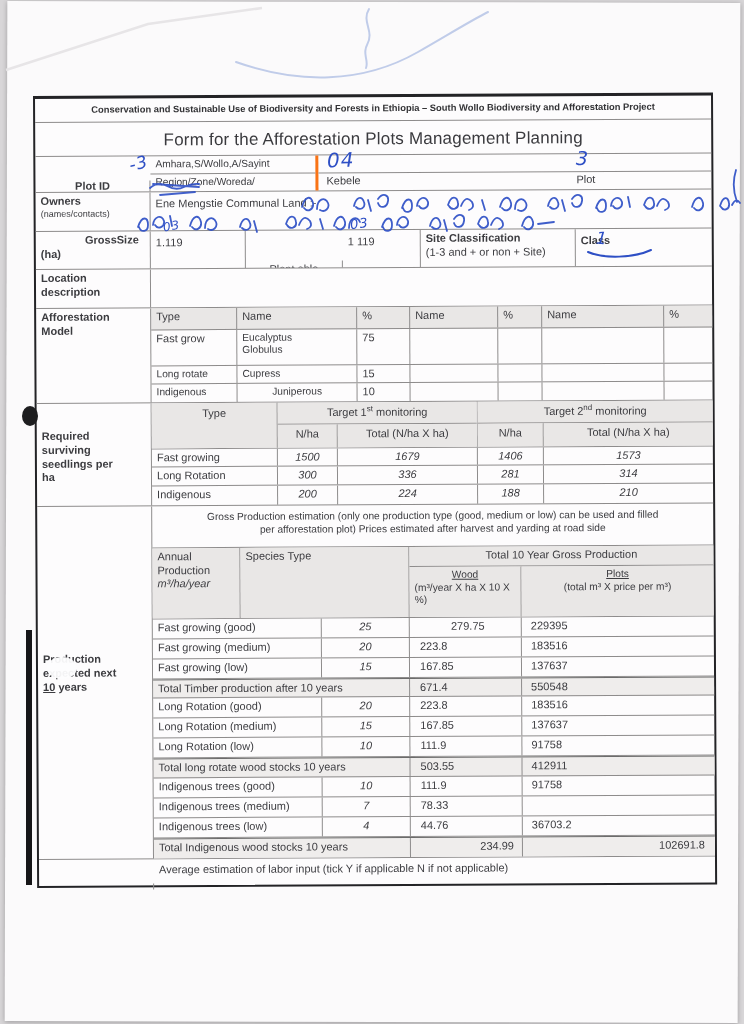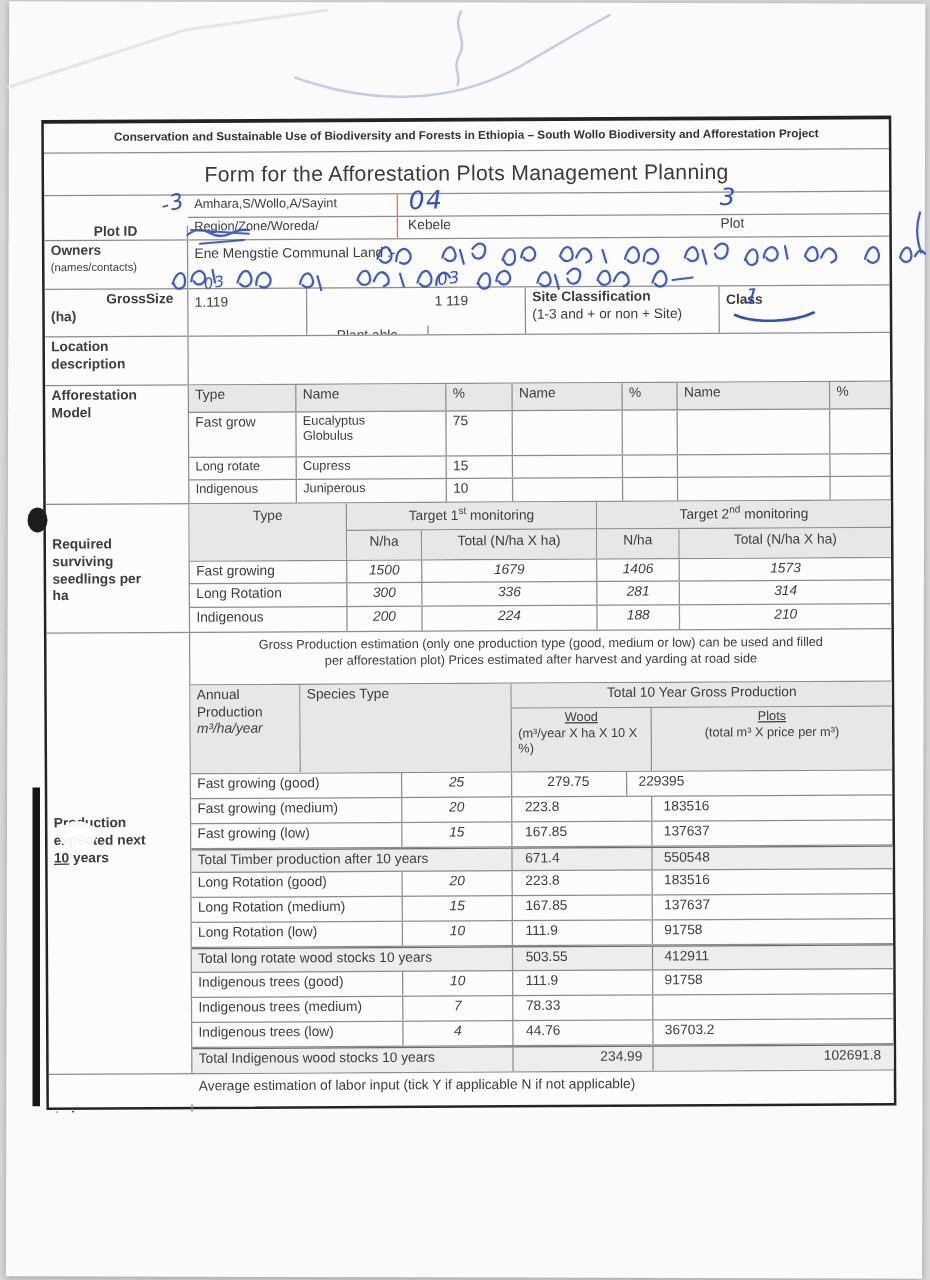--- a/index.html
+++ b/index.html
@@ -56,21 +56,21 @@
   <div class="row" style="height:24px;">
     <div class="cell nobr headerline" style="width:100%;">Conservation and Sustainable Use of Biodiversity and Forests in Ethiopia – South Wollo Biodiversity and Afforestation Project</div>
   </div>
 
   <div class="row" style="height:34px;">
     <div class="cell nobr title" style="width:100%;">Form for the Afforestation Plots Management Planning</div>
   </div>
 
   <div class="row" style="height:36px;">
     <div class="cell lab reg" style="display:flex;align-items:center;justify-content:center;">Plot ID</div>
-    <div style="width:168px;flex:none;display:flex;flex-direction:column;box-sizing:border-box;border-right:1px solid #f97316;">
+    <div style="width:168px;flex:none;display:flex;flex-direction:column;box-sizing:border-box;border-right:3px solid #f97316;">
       <div class="cell nobr t10" style="height:18px;border-bottom:1px solid #8e8c8c;">Amhara,S/Wollo,A/Sayint</div>
       <div class="cell nobr t10" style="height:17px;">Region/Zone/Woreda/</div>
     </div>
     <div style="flex:1;display:flex;flex-direction:column;">
       <div class="cell nobr" style="height:18px;border-bottom:1px solid #8e8c8c;"></div>
       <div class="cell nobr" style="height:17px;position:relative;">
         <span style="position:absolute;left:8px;top:1px;">Kebele</span>
         <span style="position:absolute;left:258px;top:1px;">Plot</span>
       </div>
     </div>
@@ -144,21 +144,21 @@
         <div class="cell t10" style="width:86px;">Long rotate</div>
         <div class="cell t10" style="width:120px;">Cupress</div>
         <div class="cell" style="width:53px;">15</div>
         <div class="cell" style="width:88px;"></div>
         <div class="cell" style="width:44px;"></div>
         <div class="cell" style="width:122px;"></div>
         <div class="cell nobr" style="flex:1;"></div>
       </div>
       <div class="srow" style="height:18px;">
         <div class="cell t10" style="width:86px;">Indigenous</div>
-        <div class="cell t10" style="width:120px;">Juniperous</div>
+        <div class="cell t10" style="width:120px;text-align:center;">Juniperous</div>
         <div class="cell" style="width:53px;">10</div>
         <div class="cell" style="width:88px;"></div>
         <div class="cell" style="width:44px;"></div>
         <div class="cell" style="width:122px;"></div>
         <div class="cell nobr" style="flex:1;"></div>
       </div>
     </div>
   </div>
 
   <div class="row" style="height:103px;">
@@ -243,21 +243,21 @@
               <div class="u">Plots</div>
               <div>(total m³ X price per m³)</div>
             </div>
           </div>
         </div>
       </div>
 
       <div class="srow" style="height:20px;">
         <div class="cell" style="width:169px;">Fast growing (good)</div>
         <div class="cell ctr hwv" style="width:88px;">25</div>
-        <div class="cell" style="width:92px;padding-left:28px;">279.75</div>
+        <div class="cell" style="width:112px;padding-left:10px;text-align:center;">279.75</div>
         <div class="cell nobr" style="flex:1;padding-left:9px;">229395</div>
       </div>
       <div class="srow" style="height:20px;">
         <div class="cell" style="width:169px;">Fast growing (medium)</div>
         <div class="cell ctr hwv" style="width:88px;">20</div>
         <div class="cell" style="width:112px;padding-left:10px;">223.8</div>
         <div class="cell nobr" style="flex:1;padding-left:9px;">183516</div>
       </div>
       <div class="srow" style="height:20px;">
         <div class="cell" style="width:169px;">Fast growing (low)</div>

